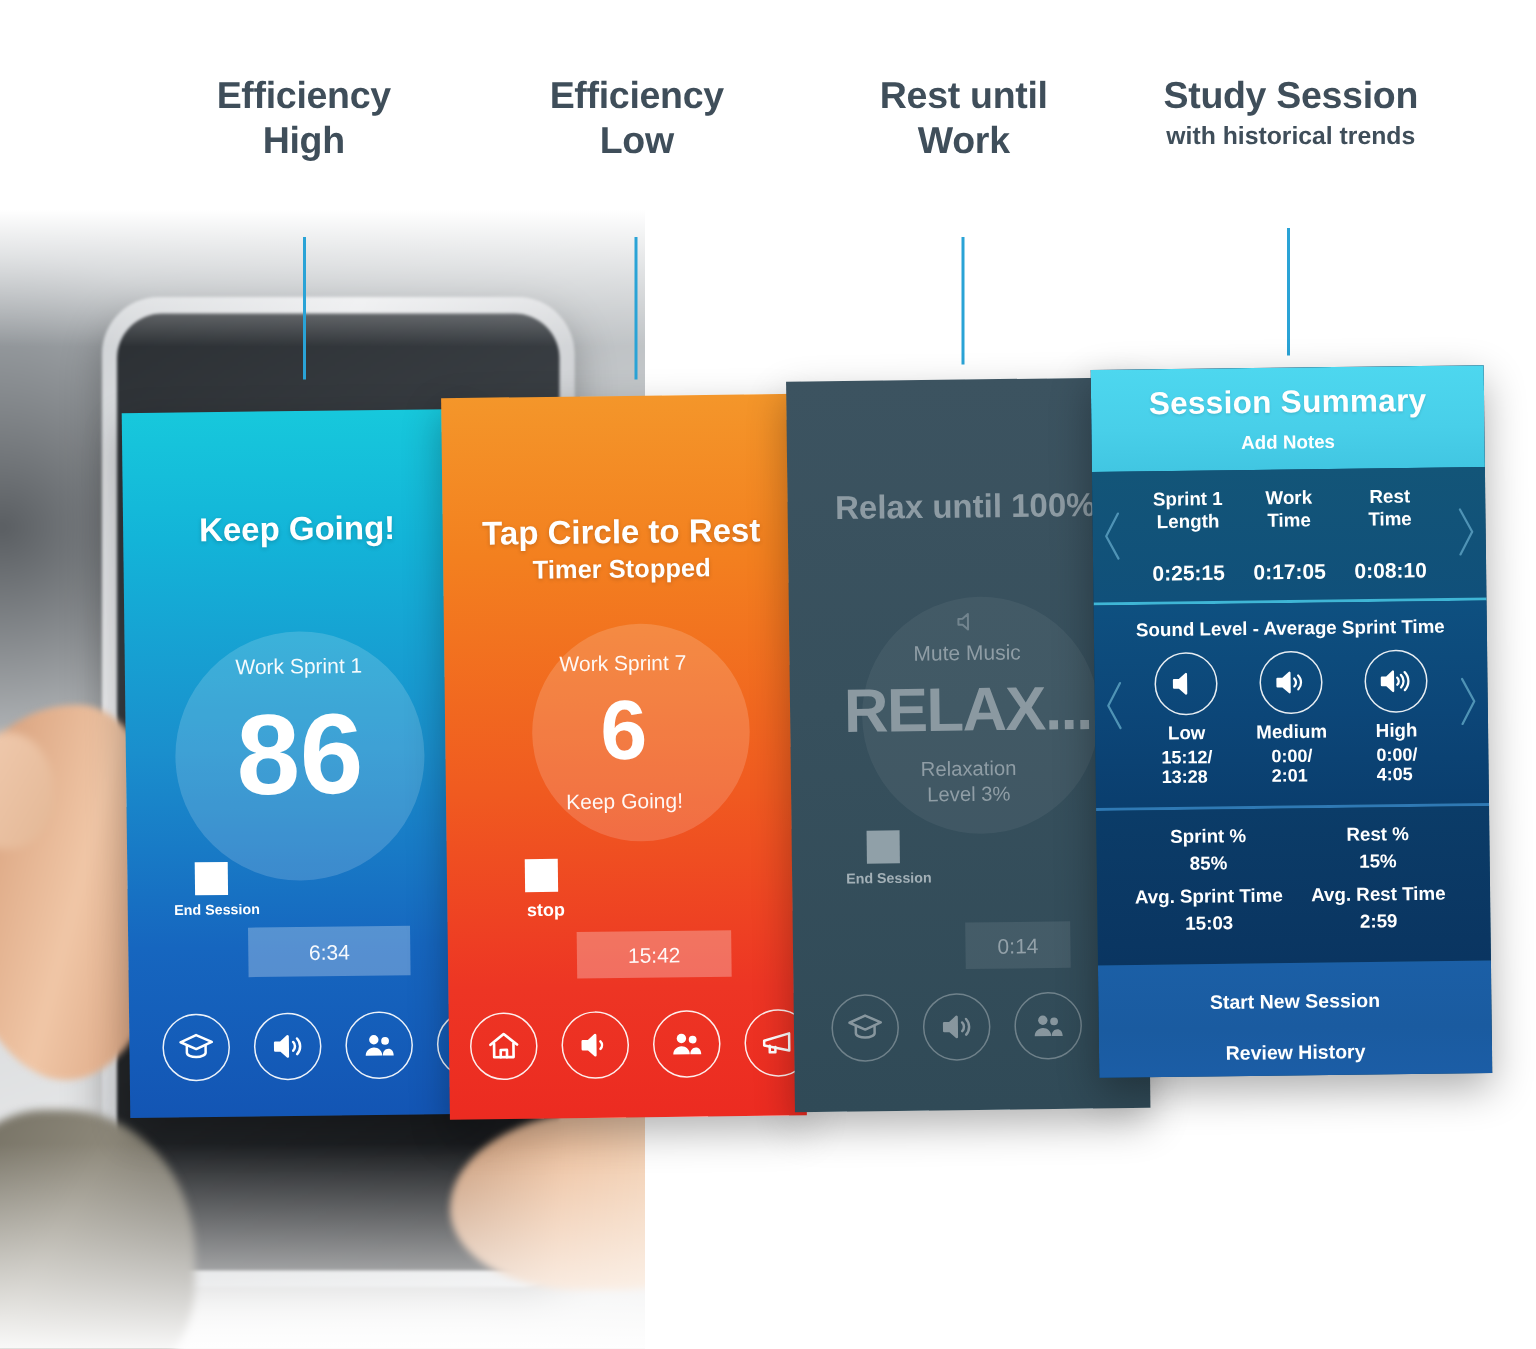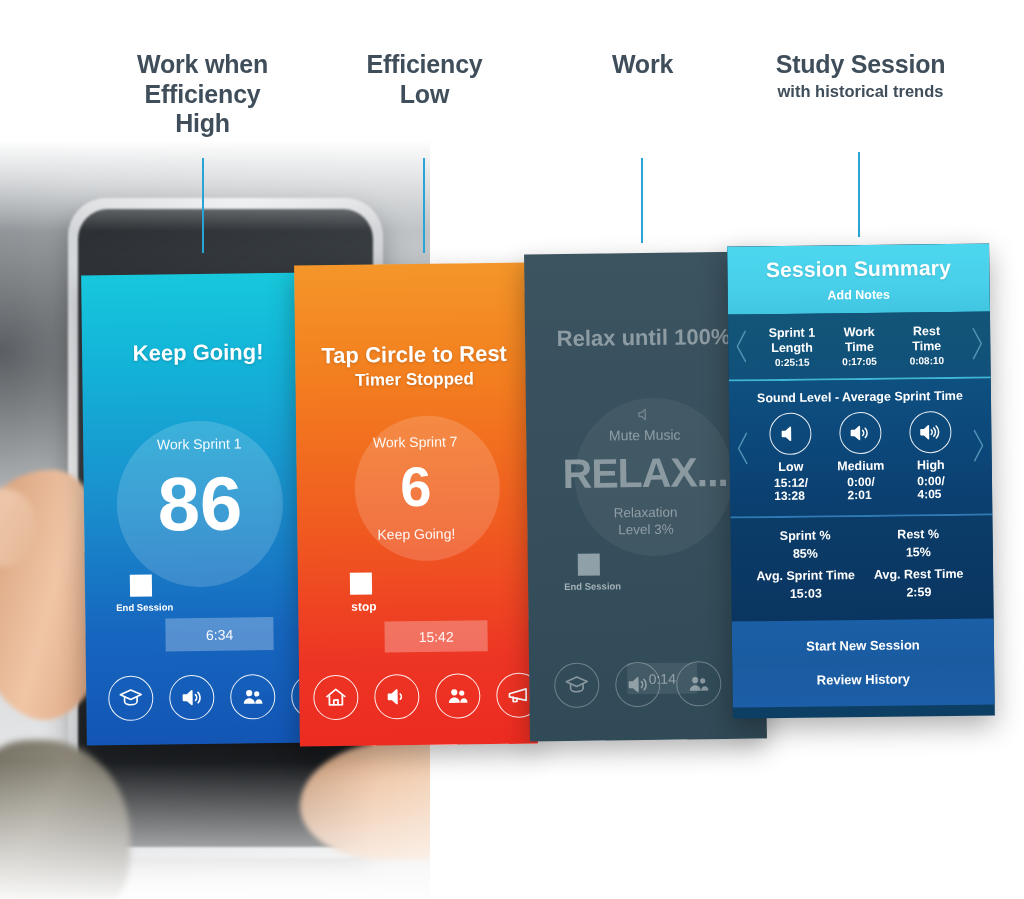--- a/index.html
+++ b/index.html
@@ -248,21 +248,21 @@
   }
   .sec-d {
     background: linear-gradient(to bottom,#1b5fa6 0%, #1a5ba0 50%, #1c5ea8 100%);
     padding: 15px 0 16px;
     text-align:center;
   }
 
   .row3 { display:flex; }
   .row3 > div { flex:1; text-align:center; }
   .cellhead { font-size: 12.5px; font-weight: bold; color:#fff; line-height:1.18; }
-  .cellval  { font-size: 10px; font-weight: bold; color:#fff; margin-top: 1px; }
+  .cellval  { font-size: 14px; font-weight: bold; color:#fff; margin-top: 18px; }
 
   .sec-title { text-align:center; font-size:12.5px; font-weight:bold; color:#fff; margin-bottom: 8px; }
   .vol3 { display:flex; }
   .vol3 > div { flex:1; display:flex; flex-direction:column; align-items:center; }
   .volcircle {
     width: 42px; height: 42px; border-radius:50%;
     border: 1.8px solid rgba(255,255,255,.9);
     display:flex; align-items:center; justify-content:center;
   }
   .volcircle svg { width: 24px; height: 24px; }
@@ -299,33 +299,33 @@
       <div class="thumb-nail"></div>
     </div>
     <div class="finger"></div>
     <div class="sleeve"></div>
     <div class="photo-grad-fade"></div>
   </div>
 
   <div class="headings">
 
     <div class="head" style="left:105px; top:50px; width:195px;">
-      <span class="t">Work when</span>
       <span class="t">Efficiency</span>
       <span class="t">High</span>
     </div>
     <div class="vline" style="left:202px; top:158px; height:95px;"></div>
 
     <div class="head" style="left:327px; top:50px; width:195px;">
       <span class="t">Efficiency</span>
       <span class="t">Low</span>
     </div>
     <div class="vline" style="left:423px; top:158px; height:95px;"></div>
 
     <div class="head" style="left:545px; top:50px; width:195px;">
+      <span class="t">Rest until</span>
       <span class="t">Work</span>
     </div>
     <div class="vline" style="left:641px; top:158px; height:85px;"></div>
 
     <div class="head" style="left:748px; top:50px; width:225px;">
       <span class="t">Study Session</span>
       <span class="sub">with historical trends</span>
     </div>
     <div class="vline" style="left:858px; top:152px; height:85px;"></div>
   </div>
@@ -429,21 +429,21 @@
       </svg>
     </div>
     <div class="circ-label" style="top:174px;">Mute Music</div>
     <div class="circ-number" style="top:200px; font-size:41px; letter-spacing:-1px;">RELAX...</div>
     <div class="circ-label" style="top:252px; font-size:13.5px;">Relaxation</div>
     <div class="circ-label" style="top:269px; font-size:13.5px;">Level 3%</div>
 
     <div class="stopbox" style="left:50px; top:300px;"></div>
     <div class="stoplabel" style="left:36px; top:327px;">End Session</div>
 
-    <div class="timerbox" style="left:98px; top:362px; width:70px; height:31px;margin-top:48px;">0:14</div>
+    <div class="timerbox" style="left:115px; top:362px; width:70px; height:31px;">0:14</div>
 
     <div class="navrow" style="left:25px; top:409px;">
       <div class="navbtn">
         <svg viewBox="0 0 24 24" fill="none" stroke="#fff" stroke-width="1.6" stroke-linecap="round" stroke-linejoin="round">
           <path d="M2 8.5 12 4l10 4.5L12 13z"></path>
             <path d="M6 10.6v4.6c0 1.6 2.7 2.9 6 2.9s6-1.3 6-2.9v-4.6"></path>
         </svg>
       </div>
       <div class="navbtn">
         <svg viewBox="0 0 24 24" fill="none" stroke="#fff" stroke-width="1.6" stroke-linecap="round" stroke-linejoin="round">

